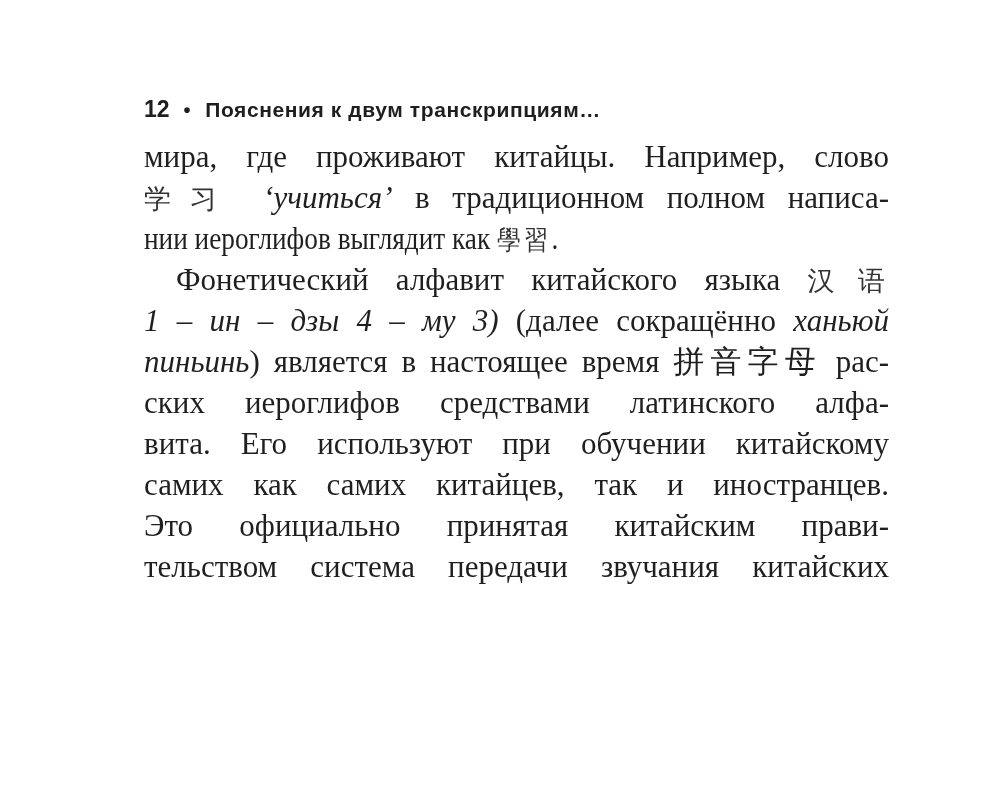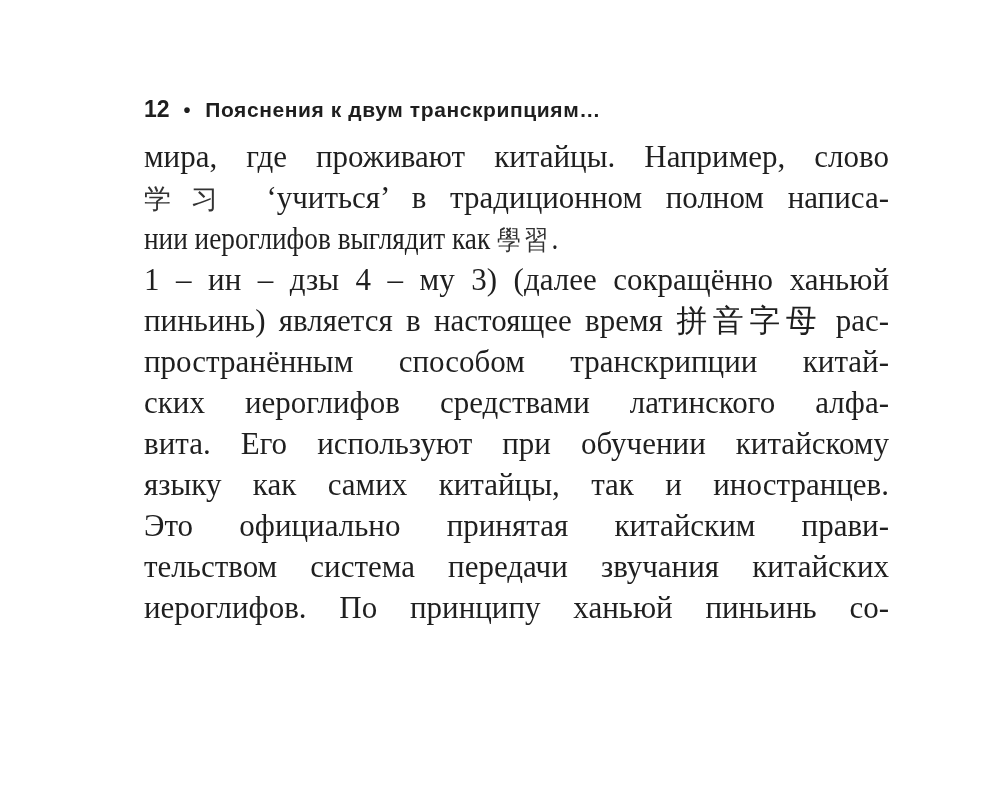--- a/index.html
+++ b/index.html
@@ -20,21 +20,21 @@
     font-family: "Liberation Serif", "DejaVu Serif", serif;
     font-size: 31px; color: #1f1f1f;
   }
   .line {
     display: block; height: 41px; line-height: 41px; white-space: nowrap;
     text-align: justify; text-align-last: justify;
     transform-origin: left center;
   }
   .line.last { text-align-last: left; }
   .line.indent { padding-left: 32px; }
-  .it { }
+  .it { font-style: italic; }
   .cjk {
     font-family: "DejaVu Sans", sans-serif; font-size: 27px; letter-spacing: 4px;
     font-weight: normal; color: #333;
   }
 </style>
 </head>
 <body>
 
 <div class="page">
 
@@ -44,24 +44,23 @@
 
   <div class="body-text">
 
     <div>
       <span class="line"><span>мира, где проживают китайцы. Например, слово</span></span>
       <span class="line"><span class="cjk">学习 </span><span class="it">‘учиться’</span><span> в традиционном полном написа-</span></span>
       <span class="line last" style="width: 846.591px; transform: scaleX(0.88); box-sizing: border-box;"><span>нии иероглифов выглядит как </span><span class="cjk">學習</span><span>.</span></span>
     </div>
 
     <div>
+      <span class="line indent"><span>Фонетический алфавит китайского языка </span><span class="cjk">汉语</span></span>
       <span class="line"><span class="it">1 – ин – дзы 4 – му 3)</span><span> (далее сокращённо </span><span class="it">ханьюй</span></span>
       <span class="line"><span class="it">пиньинь</span><span>) является в настоящее время 拼音字母 рас-</span></span>
-      <span class="line"><span>пространённым способом транскрипции китай-</span></span>
       <span class="line"><span>ских иероглифов средствами латинского алфа-</span></span>
       <span class="line"><span>вита. Его используют при обучении китайскому</span></span>
-      <span class="line"><span>языку как самих китайцы, так и иностранцев.</span></span>
+      <span class="line"><span>самих как самих китайцев, так и иностранцев.</span></span>
       <span class="line"><span>Это официально принятая китайским прави-</span></span>
       <span class="line"><span>тельством система передачи звучания китайских</span></span>
-      <span class="line"><span>иероглифов. По принципу </span><span class="it">ханьюй пиньинь</span><span> со-</span></span>
     </div>
   </div>
 </div>
 
 </body></html>

